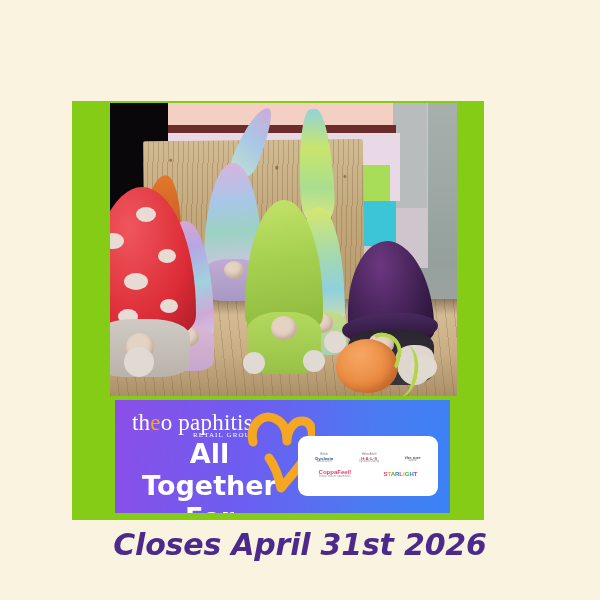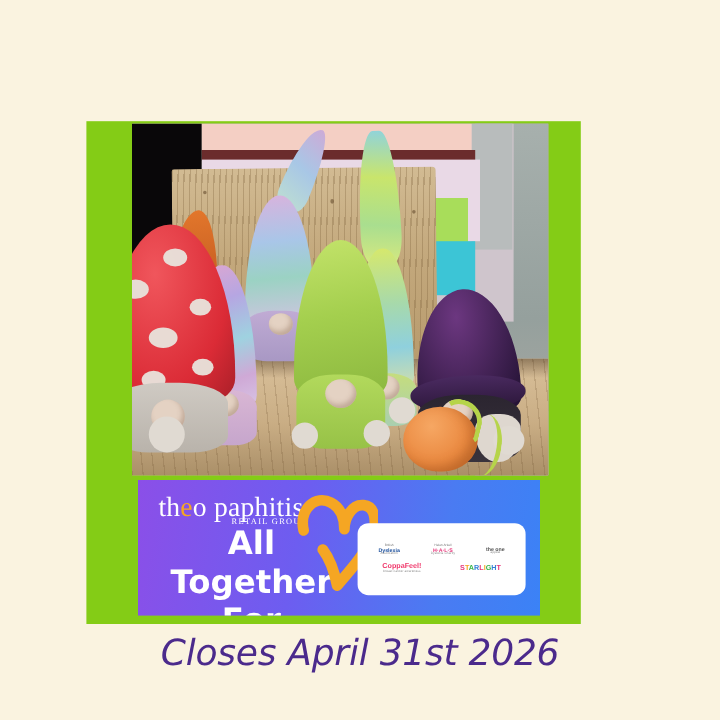--- a/index.html
+++ b/index.html
@@ -232,21 +232,21 @@
   #logo-coppafeel{ color:#f0386b; font-size:6px; }
   #logo-starlight{ font-size:6px; }
   #logo-starlight i { font-style:normal; }
 
   
   #footer {
     position:absolute;
     left:0; top:527px; width:600px;
     text-align:center;
     font-family:"DejaVu Sans", sans-serif;
-    font-style:italic; font-weight:normal;
+    font-style:italic; font-weight:bold;
     font-size:30px;
     letter-spacing:-0.2px;
     color:#4B2A8C;
   }
 </style>
 </head>
 <body>
 
 <div id="poster">
 

